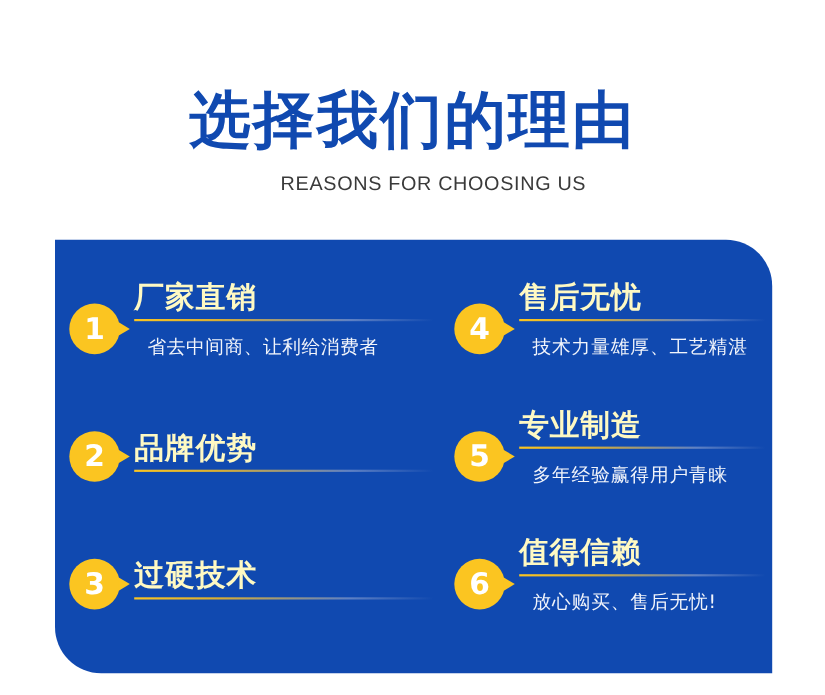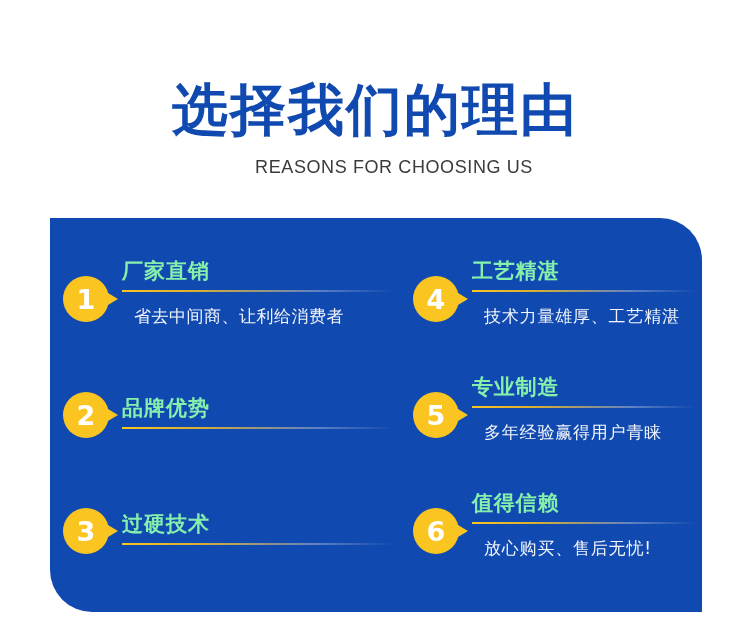--- a/index.html
+++ b/index.html
@@ -125,22 +125,22 @@
     z-index: 2;
   }
 
   .reason-body {
     position: relative;
     flex: 1 1 auto;
     min-width: 0;
     padding-right: 6px;
   }
   .reason-title {
-    color: #86efac;
-    font-size: 21px;
+    color: #fef9c3;
+    font-size: 27px;
     line-height: 26px;
     font-weight: bold;
     letter-spacing: 1px;
     margin: 0 0 6px 0;
     font-family: "DejaVu Sans", "Liberation Sans", sans-serif;
   }
   .divider {
     height: 2px;
     width: 100%;
     background: linear-gradient(to right, #fbc521 0%, #d9ae33 28%, #5f81c4 72%, rgba(16,73,176,0) 100%);
@@ -208,21 +208,21 @@
 
       </div>
 
       <div class="column right">
 
         <div class="reason">
           <div class="badge-wrap">
             <div class="badge">4</div>
           </div>
           <div class="reason-body">
-            <div class="reason-title">工艺精湛</div>
+            <div class="reason-title">售后无忧</div>
             <div class="divider"></div>
             <div class="reason-desc">技术力量雄厚、工艺精湛</div>
           </div>
         </div>
 
         <div class="reason">
           <div class="badge-wrap">
             <div class="badge">5</div>
           </div>
           <div class="reason-body">

